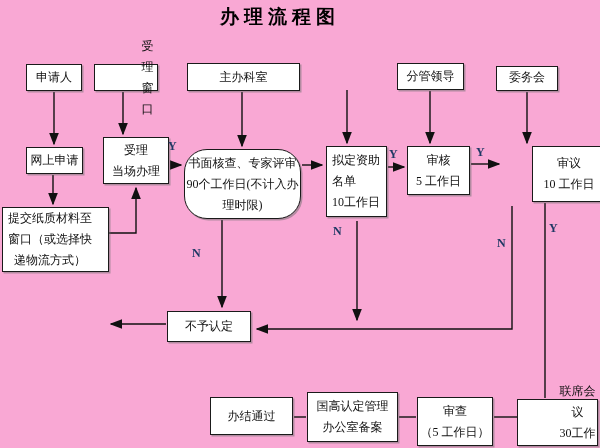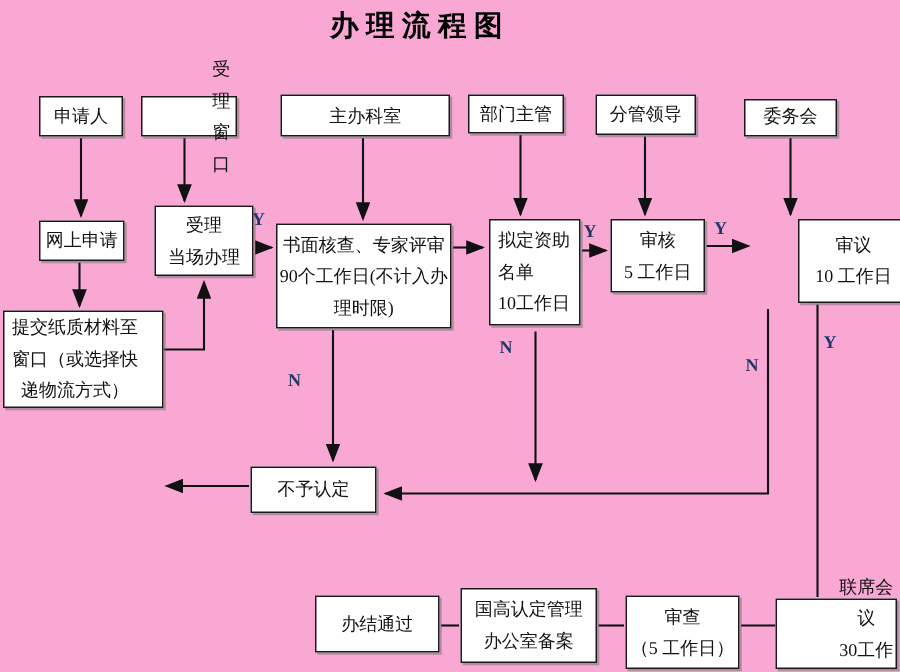--- a/index.html
+++ b/index.html
@@ -58,28 +58,27 @@
       <path d="M166,324 H111" marker-end="url(#ah)"></path>
       <path d="M517,417 H494"></path>
       <path d="M416,417 H399"></path>
       <path d="M306,417 H294"></path>
     </g>
   </svg>
 
   <div class="node" style="left:26px;top:64px;width:56px;height:27px;">申请人</div>
   <div class="node" style="left:94px;top:64px;width:64px;height:27px;padding-left:43px;">受理窗口</div>
   <div class="node" style="left:187px;top:63px;width:113px;height:28px;">主办科室</div>
-  <div class="node" style="left:312px;top:63px;width:64px;height:26px;">部门主管</div>
   <div class="node" style="left:397px;top:63px;width:67px;height:27px;">分管领导</div>
   <div class="node" style="left:496px;top:66px;width:62px;height:25px;font-family:Liberation Mono, monospace;">委务会</div>
 
   <div class="node" style="left:26px;top:147px;width:57px;height:27px;text-align:right;">网上申请</div>
   <div class="node" style="left:103px;top:137px;width:66px;height:47px;">受理
 当场办理</div>
-  <div class="node" style="left:184px;top:149px;width:117px;height:70px;">书面核查、专家评审
+  <div class="node" style="left:184px;top:149px;width:117px;height:70px;border-radius:23px;">书面核查、专家评审
 90个工作日(不计入办
 理时限)</div>
   <div class="node align-left" style="left:326px;top:146px;width:61px;height:71px;">拟定资助
 名单
 10工作日</div>
   <div class="node" style="left:407px;top:146px;width:63px;height:49px;">审核
 5 工作日</div>
   <div class="node" style="left:502px;top:146px;width:74px;height:56px;margin-left:30px;">审议
 10 工作日</div>
 

